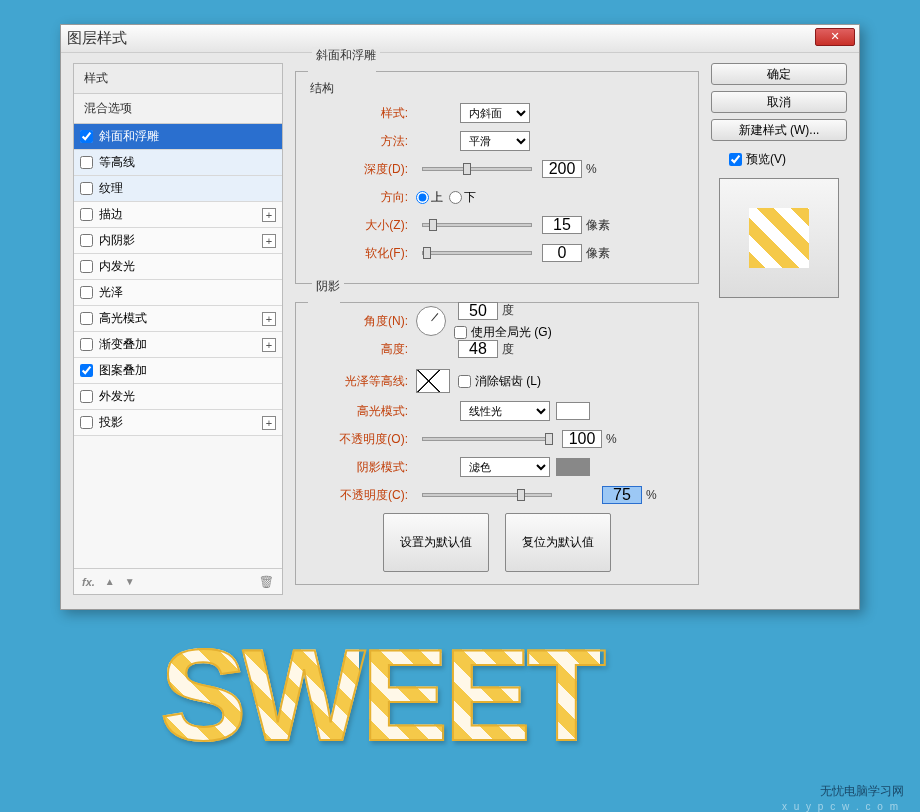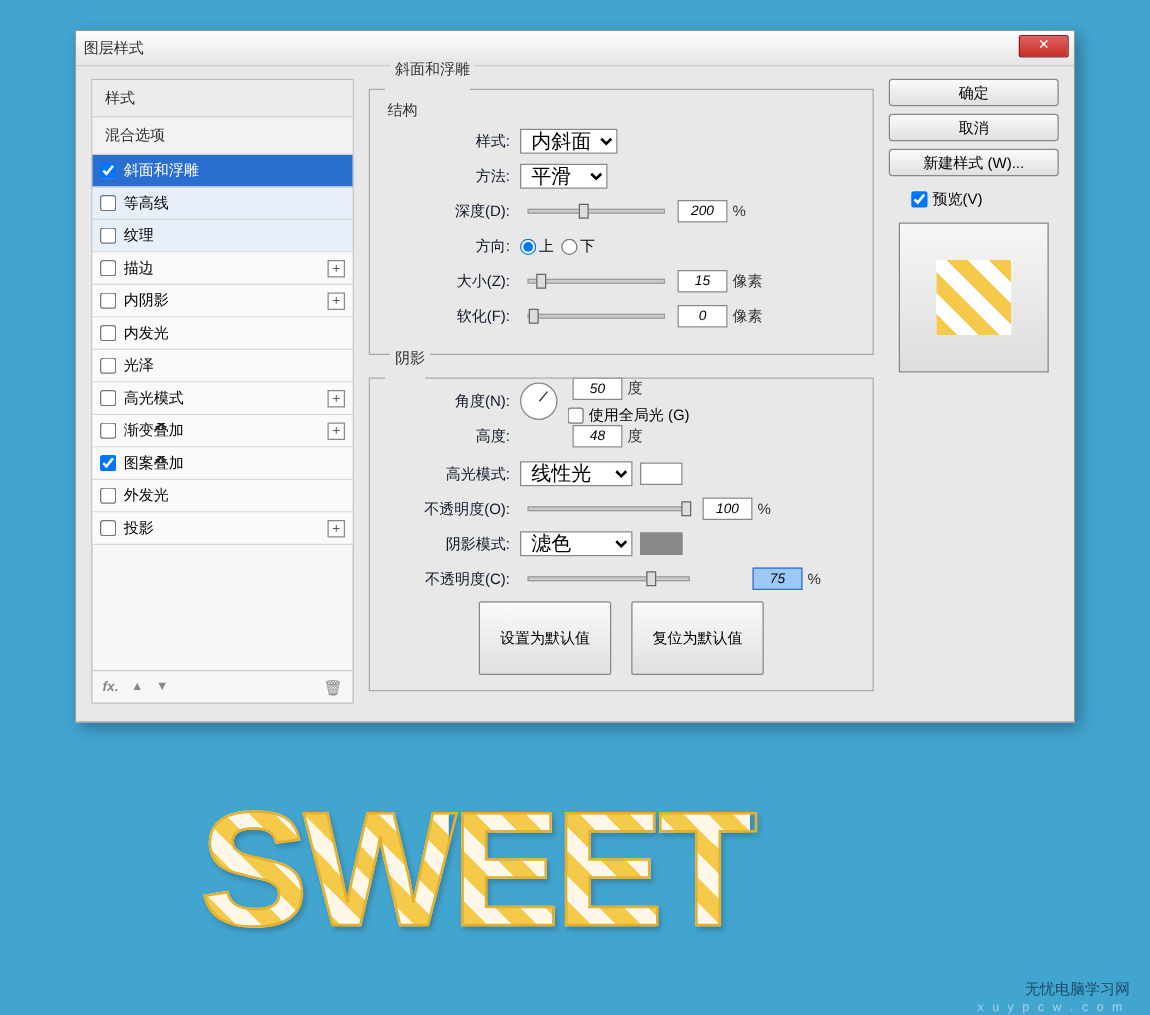--- a/index.html
+++ b/index.html
@@ -1,43 +1,43 @@
 <!DOCTYPE html>
 <html><head>
 <meta charset="utf-8">
 <style>
 * { box-sizing: border-box; margin: 0; padding: 0; }
 body { font-family: "Microsoft YaHei", Arial, sans-serif; font-size: 12px; background: #42a5d0; width: 920px; height: 812px; position: relative; }
 .dialog { position: absolute; left: 60px; top: 24px; width: 800px; background: #e8e8e8; border: 1px solid #999; box-shadow: 4px 4px 12px rgba(0,0,0,0.3); }
 .titlebar { height: 28px; background: linear-gradient(to bottom, #fdfdfd, #e5e5e5); border-bottom: 1px solid #ccc; display: flex; align-items: center; padding: 0 6px; position: relative; }
-.titlebar-title { font-size: 12px; color: #333; }
+.titlebar-title { font-size: 15px; color: #333; }
 .close-btn { position: absolute; right: 4px; top: 3px; width: 40px; height: 18px; background: linear-gradient(to bottom, #e06060, #c83028); border: 1px solid #8b1a1a; border-radius: 2px; color: #fff; text-align: center; line-height: 14px; font-size: 11px; cursor: pointer; }
 .body { display: flex; padding: 10px 12px 14px 12px; gap: 12px; background: #e8e8e8; }
 .left-panel { width: 210px; background: #f7f7f7; border: 1px solid #bbb; display: flex; flex-direction: column; }
 .lp-header { padding: 6px 10px; border-bottom: 1px solid #ccc; background: #ececec; color: #333; }
 .lp-header2 { padding: 6px 10px; border-bottom: 1px solid #ccc; background: #f2f2f2; color: #333; }
 .lp-item { display: flex; align-items: center; padding: 4px 6px; border-bottom: 1px solid #d8d8d8; background: #fafafa; position: relative; height: 26px; }
 .lp-item.selected { background: #2a6fcf; color: #fff; }
 .lp-item.sub { background: #e7f0fa; }
 .lp-item input[type=checkbox] { margin-right: 6px; }
 .lp-item .plus { position: absolute; right: 6px; width: 14px; height: 14px; border: 1px solid #888; background: #fff; text-align: center; line-height: 12px; font-size: 11px; color: #555; }
 .lp-footer { margin-top: auto; height: 26px; border-top: 1px solid #ccc; display: flex; align-items: center; padding: 0 8px; gap: 10px; color: #888; position: relative; }
 .lp-footer .fx { font-style: italic; font-weight: bold; font-size: 11px; }
 .lp-footer .arrows { font-size: 10px; }
 .lp-footer .trash { position: absolute; right: 8px; font-size: 12px; }
 .center { flex: 1; }
 .fieldset { border: 1px solid #aaa; padding: 8px 12px 12px; margin-bottom: 10px; background: #e8e8e8; }
 .legend { position: relative; top: -16px; left: 4px; background: #e8e8e8; padding: 0 4px; color: #333; }
 .fieldset-inner { margin-top: -8px; }
 .row { display: flex; align-items: center; margin-bottom: 8px; height: 20px; }
-.row-label { width: 100px; text-align: right; margin-right: 8px; color: #0f172a; }
-.select { height: 20px; border: 1px solid #888; background: #fff; padding: 0 4px; min-width: 70px; font-size: 16px; }
+.row-label { width: 100px; text-align: right; margin-right: 8px; color: #c2410c; }
+.select { height: 20px; border: 1px solid #888; background: #fff; padding: 0 4px; min-width: 70px; font-size: 11px; margin-left: 44px; }
 .slider { width: 110px; height: 4px; background: #ccc; border: 1px solid #999; margin: 0 6px; position: relative; }
 .slider-thumb { position: absolute; top: -5px; width: 8px; height: 12px; background: #ddd; border: 1px solid #666; }
-.num-input { width: 40px; height: 18px; border: 1px solid #888; background: #fff; text-align: center; font-size: 11px; margin: 0 4px; font-style: italic; }
+.num-input { width: 40px; height: 18px; border: 1px solid #888; background: #fff; text-align: center; font-size: 16px; margin: 0 4px; }
 .unit { color: #333; }
 .radio-group { display: flex; gap: 6px; align-items: center; }
 .radio-group label { display: flex; align-items: center; gap: 2px; }
 .angle-widget { width: 30px; height: 30px; border: 1px solid #888; border-radius: 50%; background: #fff; margin-right: 8px; position: relative; }
 .angle-widget::after { content: ""; position: absolute; left: 14px; top: 4px; width: 1px; height: 10px; background: #333; transform-origin: bottom; transform: rotate(40deg); }
 .contour-box { width: 34px; height: 24px; border: 1px solid #888; background: #fff; margin-right: 8px; position: relative; overflow: hidden; }
 .contour-box::after { content: ""; position: absolute; left: 0; top: 0; right: 0; bottom: 0; background: linear-gradient(135deg, transparent 40%, #000 41%, #000 43%, transparent 44%), linear-gradient(45deg, transparent 40%, #000 41%, #000 43%, transparent 44%); }
 .color-swatch { width: 34px; height: 18px; border: 1px solid #888; background: #fff; margin-left: 6px; }
 .color-swatch.grey { background: #888; }
 .hl-select { min-width: 90px; }
@@ -201,20 +201,28 @@
                   <span>使用全局光 (G)</span>
               </label>
             </div>
           </div>
           <div class="row" style="margin-top:4px">
             <div class="row-label">高度:</div>
             <div style="width:38px"></div>
             <input class="num-input" value="48" style="">
             <span class="unit">度</span>
           </div>
+          <div class="row" style="margin-top:12px">
+            <div class="row-label">光泽等高线:</div>
+            <div class="contour-box"></div>
+            <label style="display:flex;align-items:center;gap:4px">
+              <input type="checkbox" style=""> 
+                <span>消除锯齿 (L)</span>
+            </label>
+          </div>
           <div class="row" style="margin-top:10px">
             <div class="row-label">高光模式:</div>
             <select class="select hl-select"><option>线性光</option></select>
             <div class="color-swatch"></div>
           </div>
           <div class="row">
             <div class="row-label">不透明度(O):</div>
             <div class="slider" style="width:130px">
                 <div class="slider-thumb" style="left:122px"></div>
               </div>

